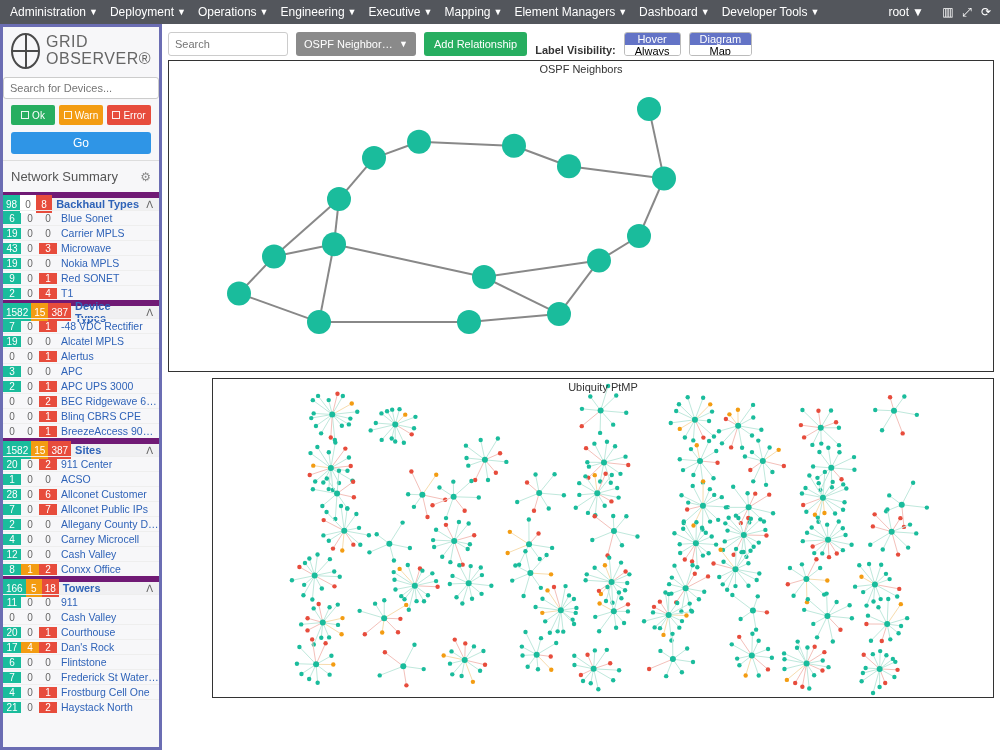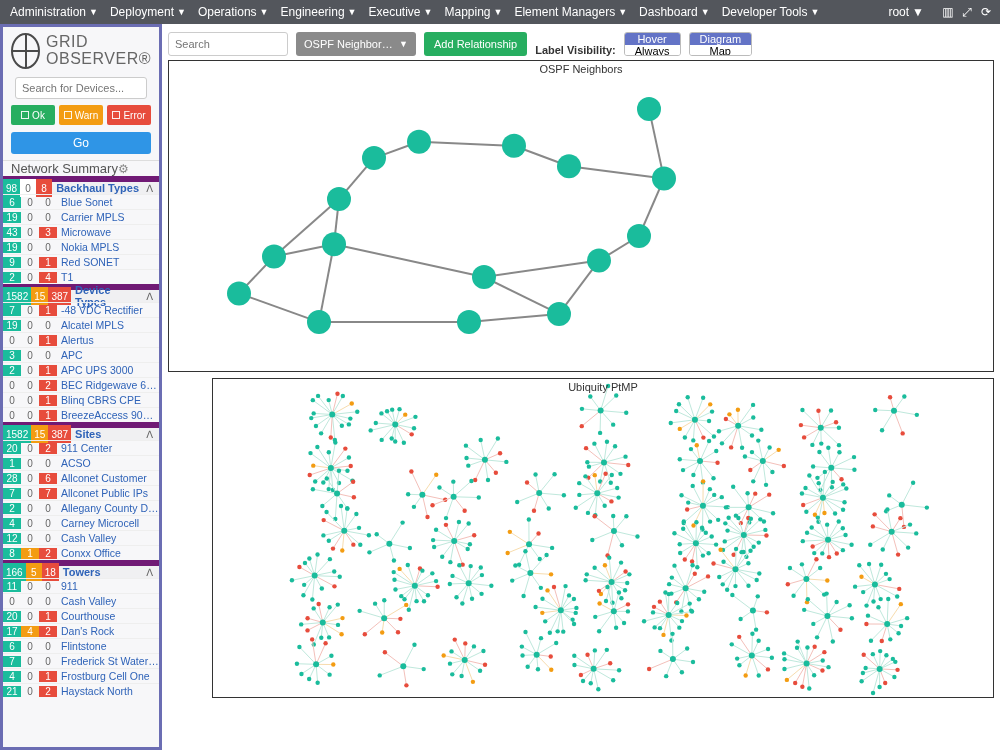--- a/index.html
+++ b/index.html
@@ -19,33 +19,33 @@
   .left { width: 162px; border: 3px solid #6b6db3; background: #f7f7f9; display: flex; flex-direction: column; }
   .right { flex: 1; padding: 4px 6px; overflow: hidden; }
 
   
   .logo { display: flex; align-items: center; gap: 6px; padding: 6px 8px; }
   .logo .glyph { width: 36px; height: 36px; border: 2px solid #4a4a4a; border-radius: 50%; position: relative; }
   .logo .glyph::before { content: ""; position: absolute; left: 50%; top: 0; bottom: 0; width: 2px; background: #4a4a4a; transform: translateX(-50%); }
   .logo .glyph::after { content: ""; position: absolute; top: 50%; left: 0; right: 0; height: 2px; background: #4a4a4a; transform: translateY(-50%); }
   .logo .text { line-height: 1.05; color: #666; font-size: 16px; letter-spacing: 0.5px; }
 
-  .search-box { margin: 2px 12px; }
+  .search-box { margin: 2px 0; }
   .search-box input { width: 100%; height: 22px; border: 1px solid #ccc; border-radius: 3px; padding: 2px 6px; font-size: 11px; color: #666; }
 
   .status-row { display: flex; gap: 4px; padding: 4px 8px; }
   .status-row .btn { flex: 1; height: 20px; border: none; border-radius: 2px; color: #fff; font-size: 10px; display: flex; align-items: center; justify-content: center; gap: 3px; cursor: pointer; }
   .btn-ok { background: #27ae60; }
   .btn-warn { background: #f39c12; }
   .btn-error { background: #e74c3c; }
   .btn .sq { display:inline-block; width:8px; height:8px; border:1px solid rgba(255,255,255,.9); }
 
   .go-btn { margin: 3px 8px 6px; height: 22px; background: #2f95e6; color: #fff; border: none; border-radius: 3px; font-size: 12px; cursor: pointer; width: calc(100% - 16px); }
 
-  .section-title { display:flex; align-items:center; padding:0 8px; font-size:13px; color:#555; border-top:1px solid #ddd; }
+  .section-title { display:flex; align-items:center; justify-content:space-between; padding:8px 8px; font-size:13px; color:#555; border-top:1px solid #ddd; }
   .section-title .gear { color:#888; cursor:pointer; font-size:12px; }
 
   .group-header { display:flex; align-items:center; font-size:11px; background:#f0f0f2; border-top:6px solid #701a75; height:18px; }
   .group-header .counts { display:flex; }
   .count { display:inline-flex; min-width:16px; height:18px; align-items:center; justify-content:center; padding:0 3px; color:#fff; font-size:10px; }
   .count.ok { background:#1abc9c; }
   .count.warn { background:#f39c12; }
   .count.err { background:#e74c3c; }
   .count.neutral { background:#fff; color:#666; }
   .group-header .label { flex:1; color:#2f63b8; padding-left:4px; font-weight:bold; cursor:pointer; }

